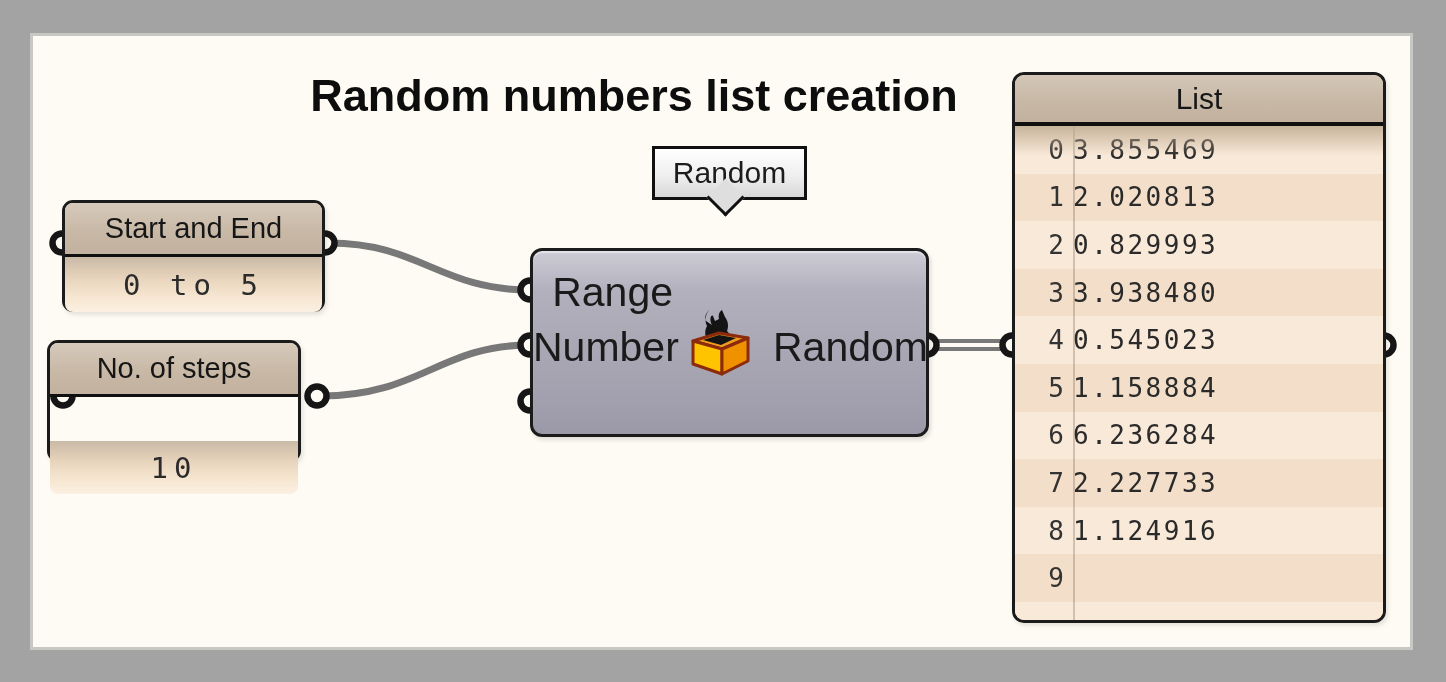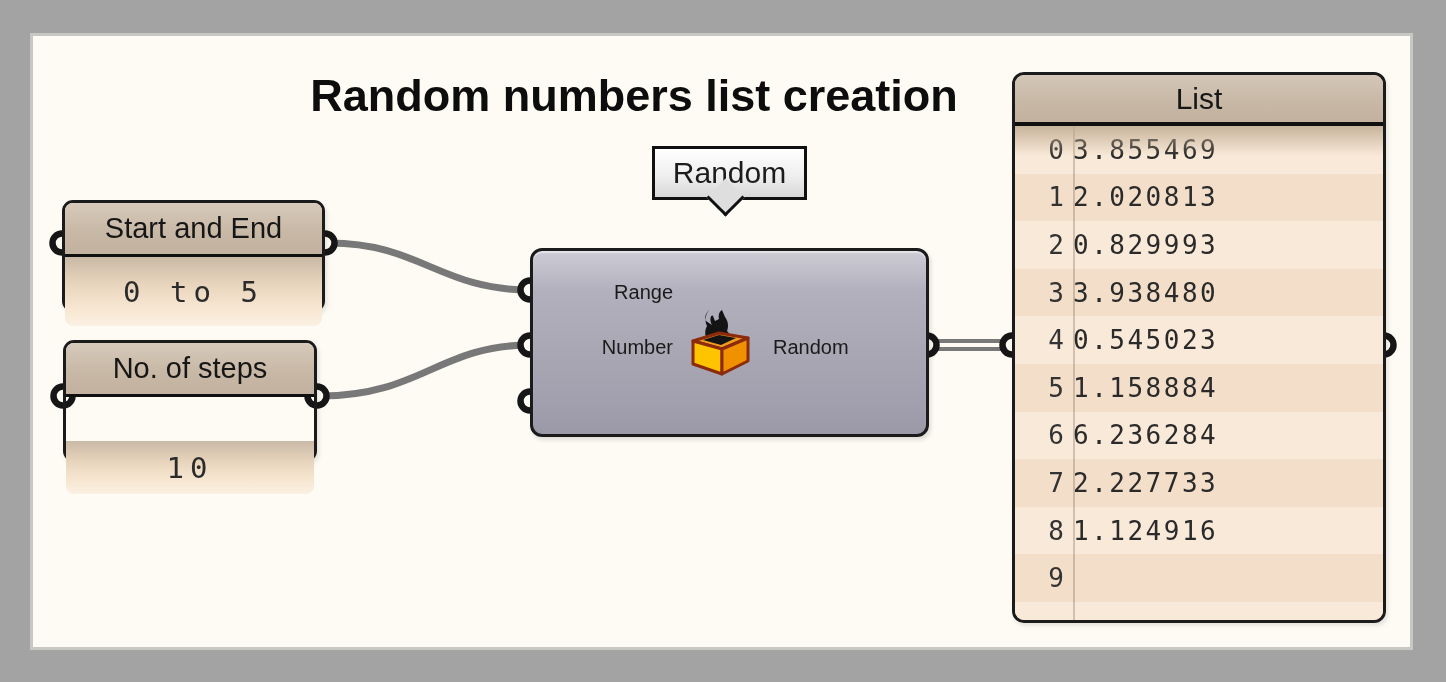--- a/index.html
+++ b/index.html
@@ -20,29 +20,29 @@
   .vpanel .hdr{height:51px;display:flex;align-items:center;justify-content:center;
         background:linear-gradient(180deg,#d6cabb 0%,#c8b8a6 55%,#c2b19e 100%);
         border-bottom:3px solid #101010;border-radius:8px 8px 0 0;
         font-size:29px;color:#161616;}
   .vpanel .bod{display:flex;align-items:center;justify-content:center;
         background:linear-gradient(180deg,#c8b9a6 0%,#e9d5bd 40%,#f7e7d2 75%,#fbf0e2 100%);
         border-radius:0 0 8px 8px;
         font-family:"DejaVu Sans Mono","Liberation Mono",monospace;
         font-size:29px;letter-spacing:6px;color:#2b2b2b;}
   #panel-start{left:62px;top:200px;width:263px;height:112px;}
-  #panel-start .bod{height:69px;}
-  #panel-steps{left:63px;top:340px;width:254px;height:122px;}
+  #panel-start .bod{height:55px;}
+  #panel-steps{left:47px;top:340px;width:254px;height:122px;}
   #panel-steps .bod{height:53px;margin-top:44px;}
 
   
   #component-random{left:530px;top:248px;width:399px;height:189px;border-radius:12px;
         background:linear-gradient(180deg,#cdccd5 0%,#b2b0bd 22%,#a9a7b4 55%,#a19fad 85%,#9b99a8 100%);
         box-shadow:inset 0 2px 1px rgba(255,255,255,0.45),2px 3px 4px rgba(0,0,0,0.12);}
-  .port-label{position:absolute;color:#1a1a1a;font-size:20px;line-height:31px;}
+  .port-label{position:absolute;color:#1a1a1a;font-size:41px;line-height:31px;}
   .in-label{width:140px;text-align:right;left:0px;}
   #lbl-range {top:26px;}
   #lbl-number{top:81px;}
   #lbl-seed  {top:137px;}
   #lbl-out-random{top:81px;left:240px;width:125px;text-align:left;}
   .comp-icon{position:absolute;left:156px;top:56px;width:64px;height:76px;}
 
   
   .tooltip{position:absolute;left:652px;top:146px;width:155px;height:54px;z-index:3;
         border:3px solid #101010;box-sizing:border-box;

